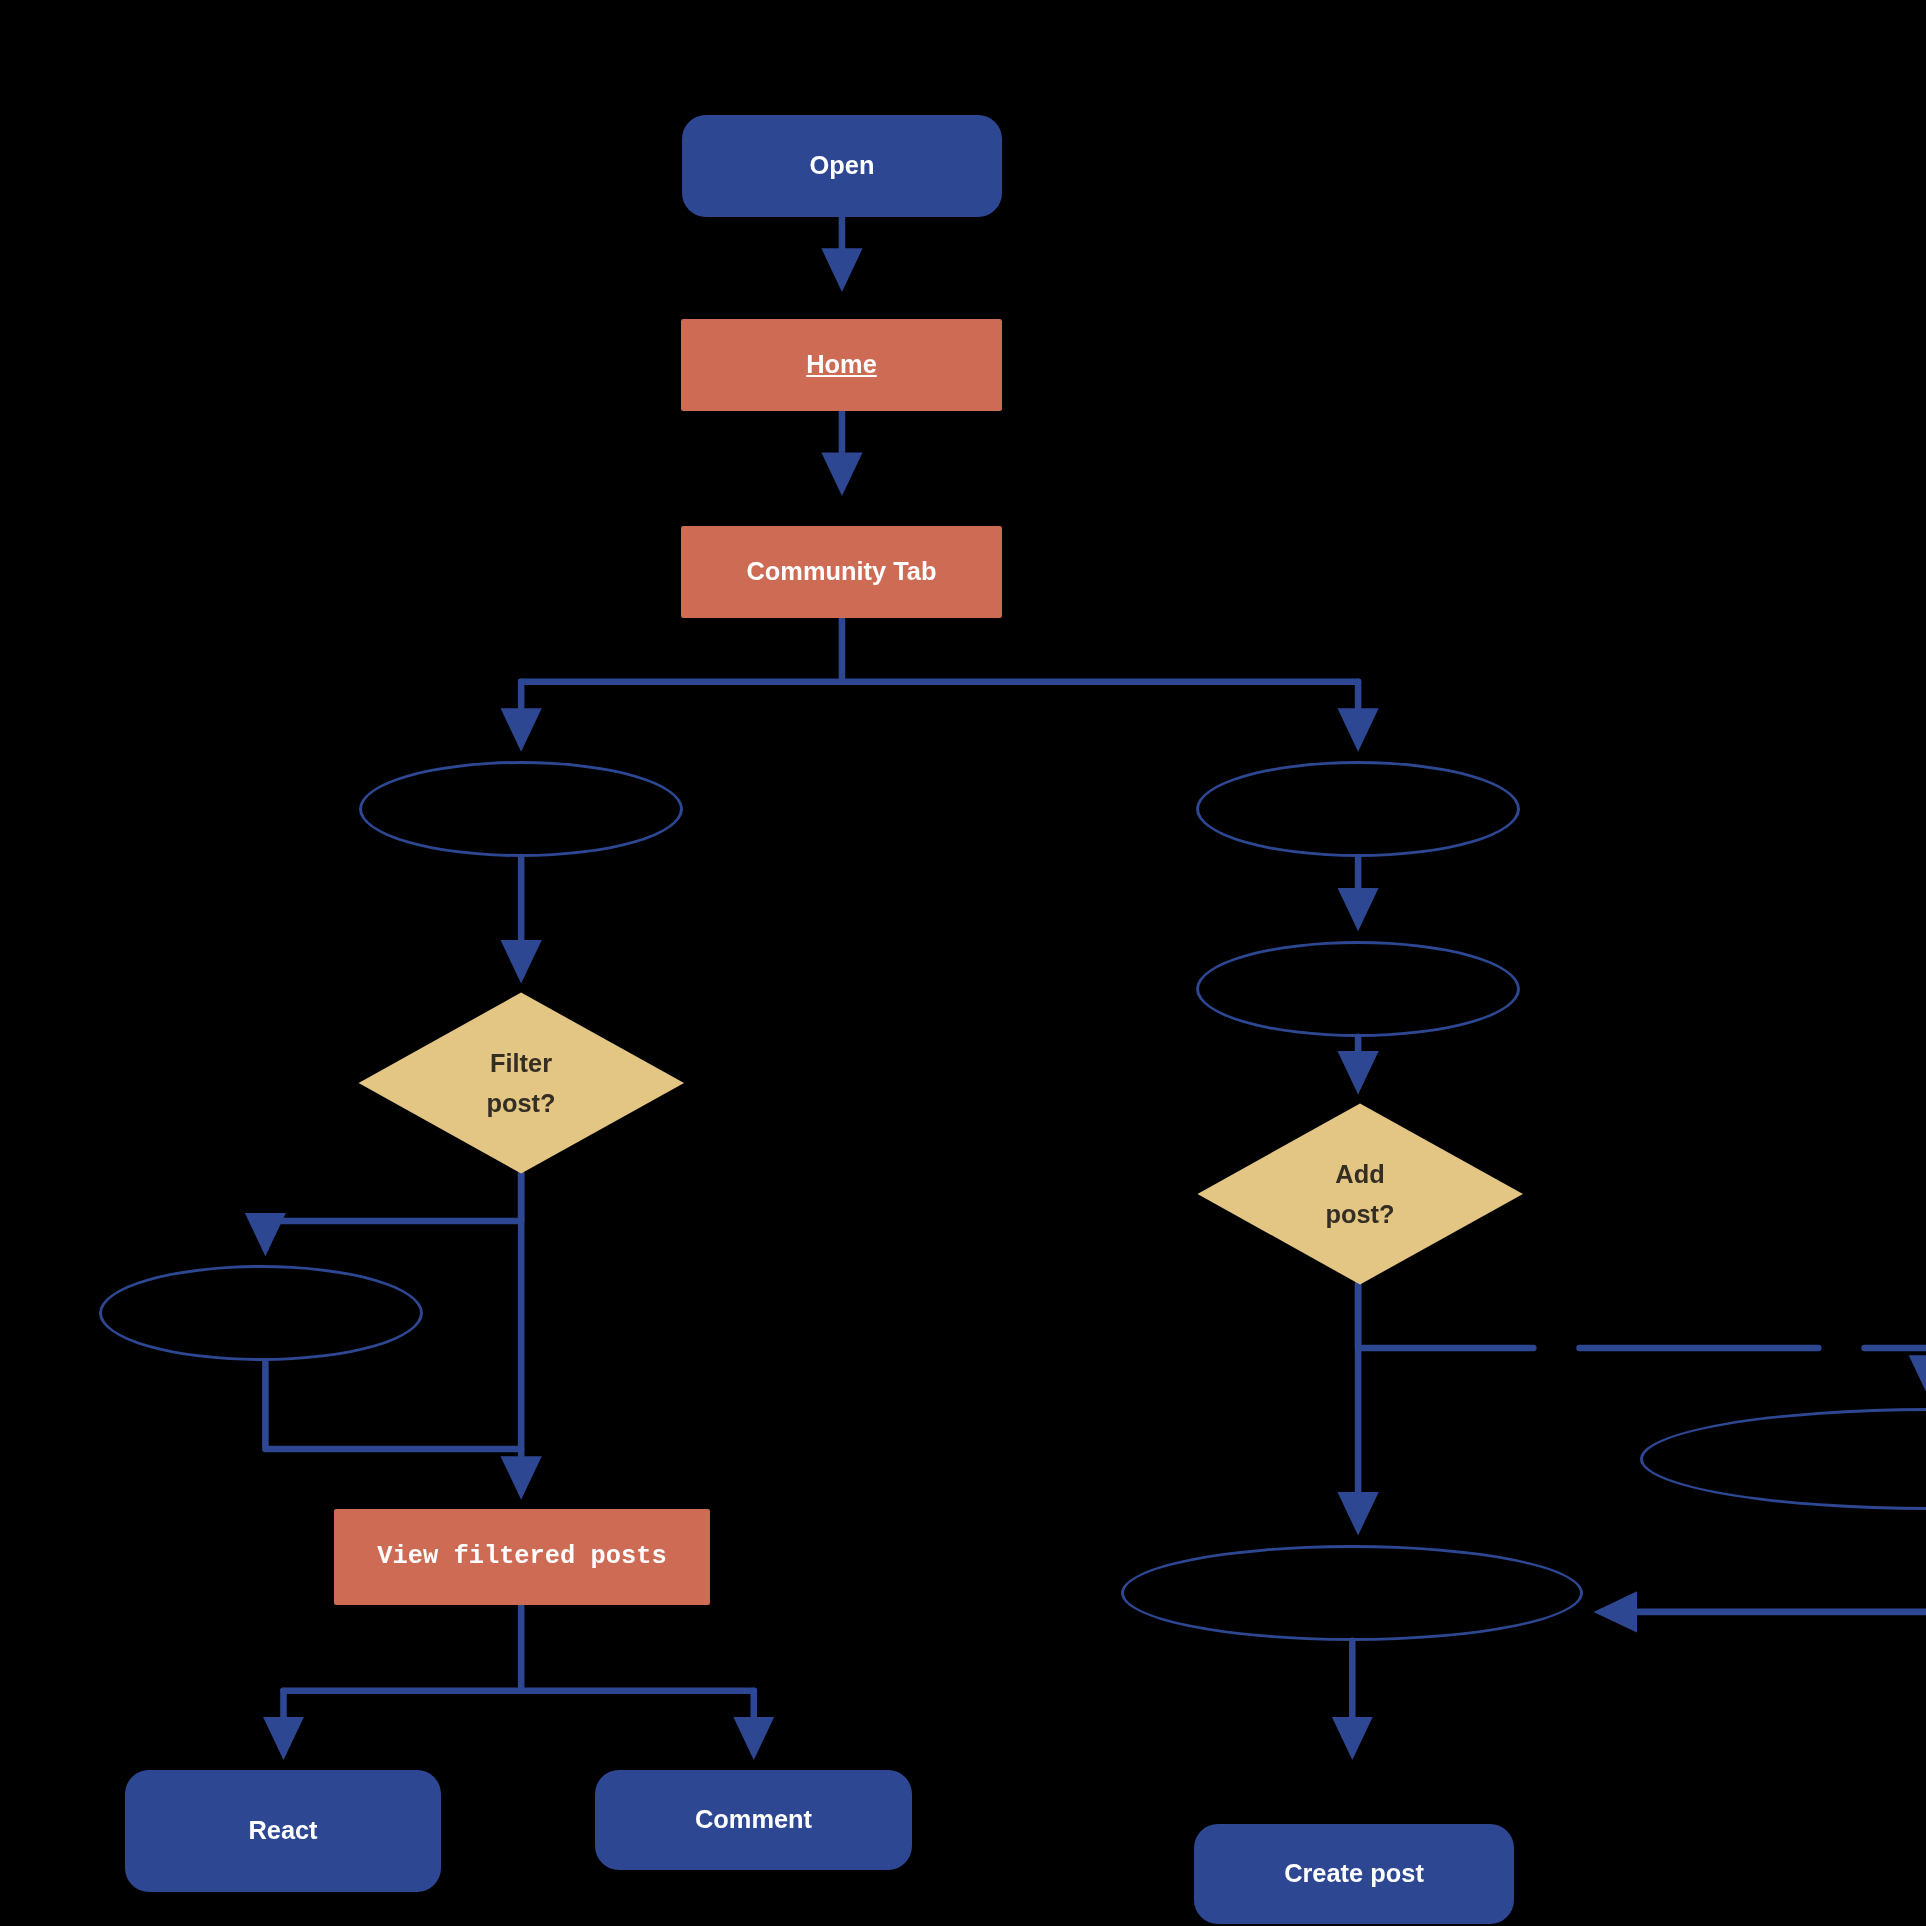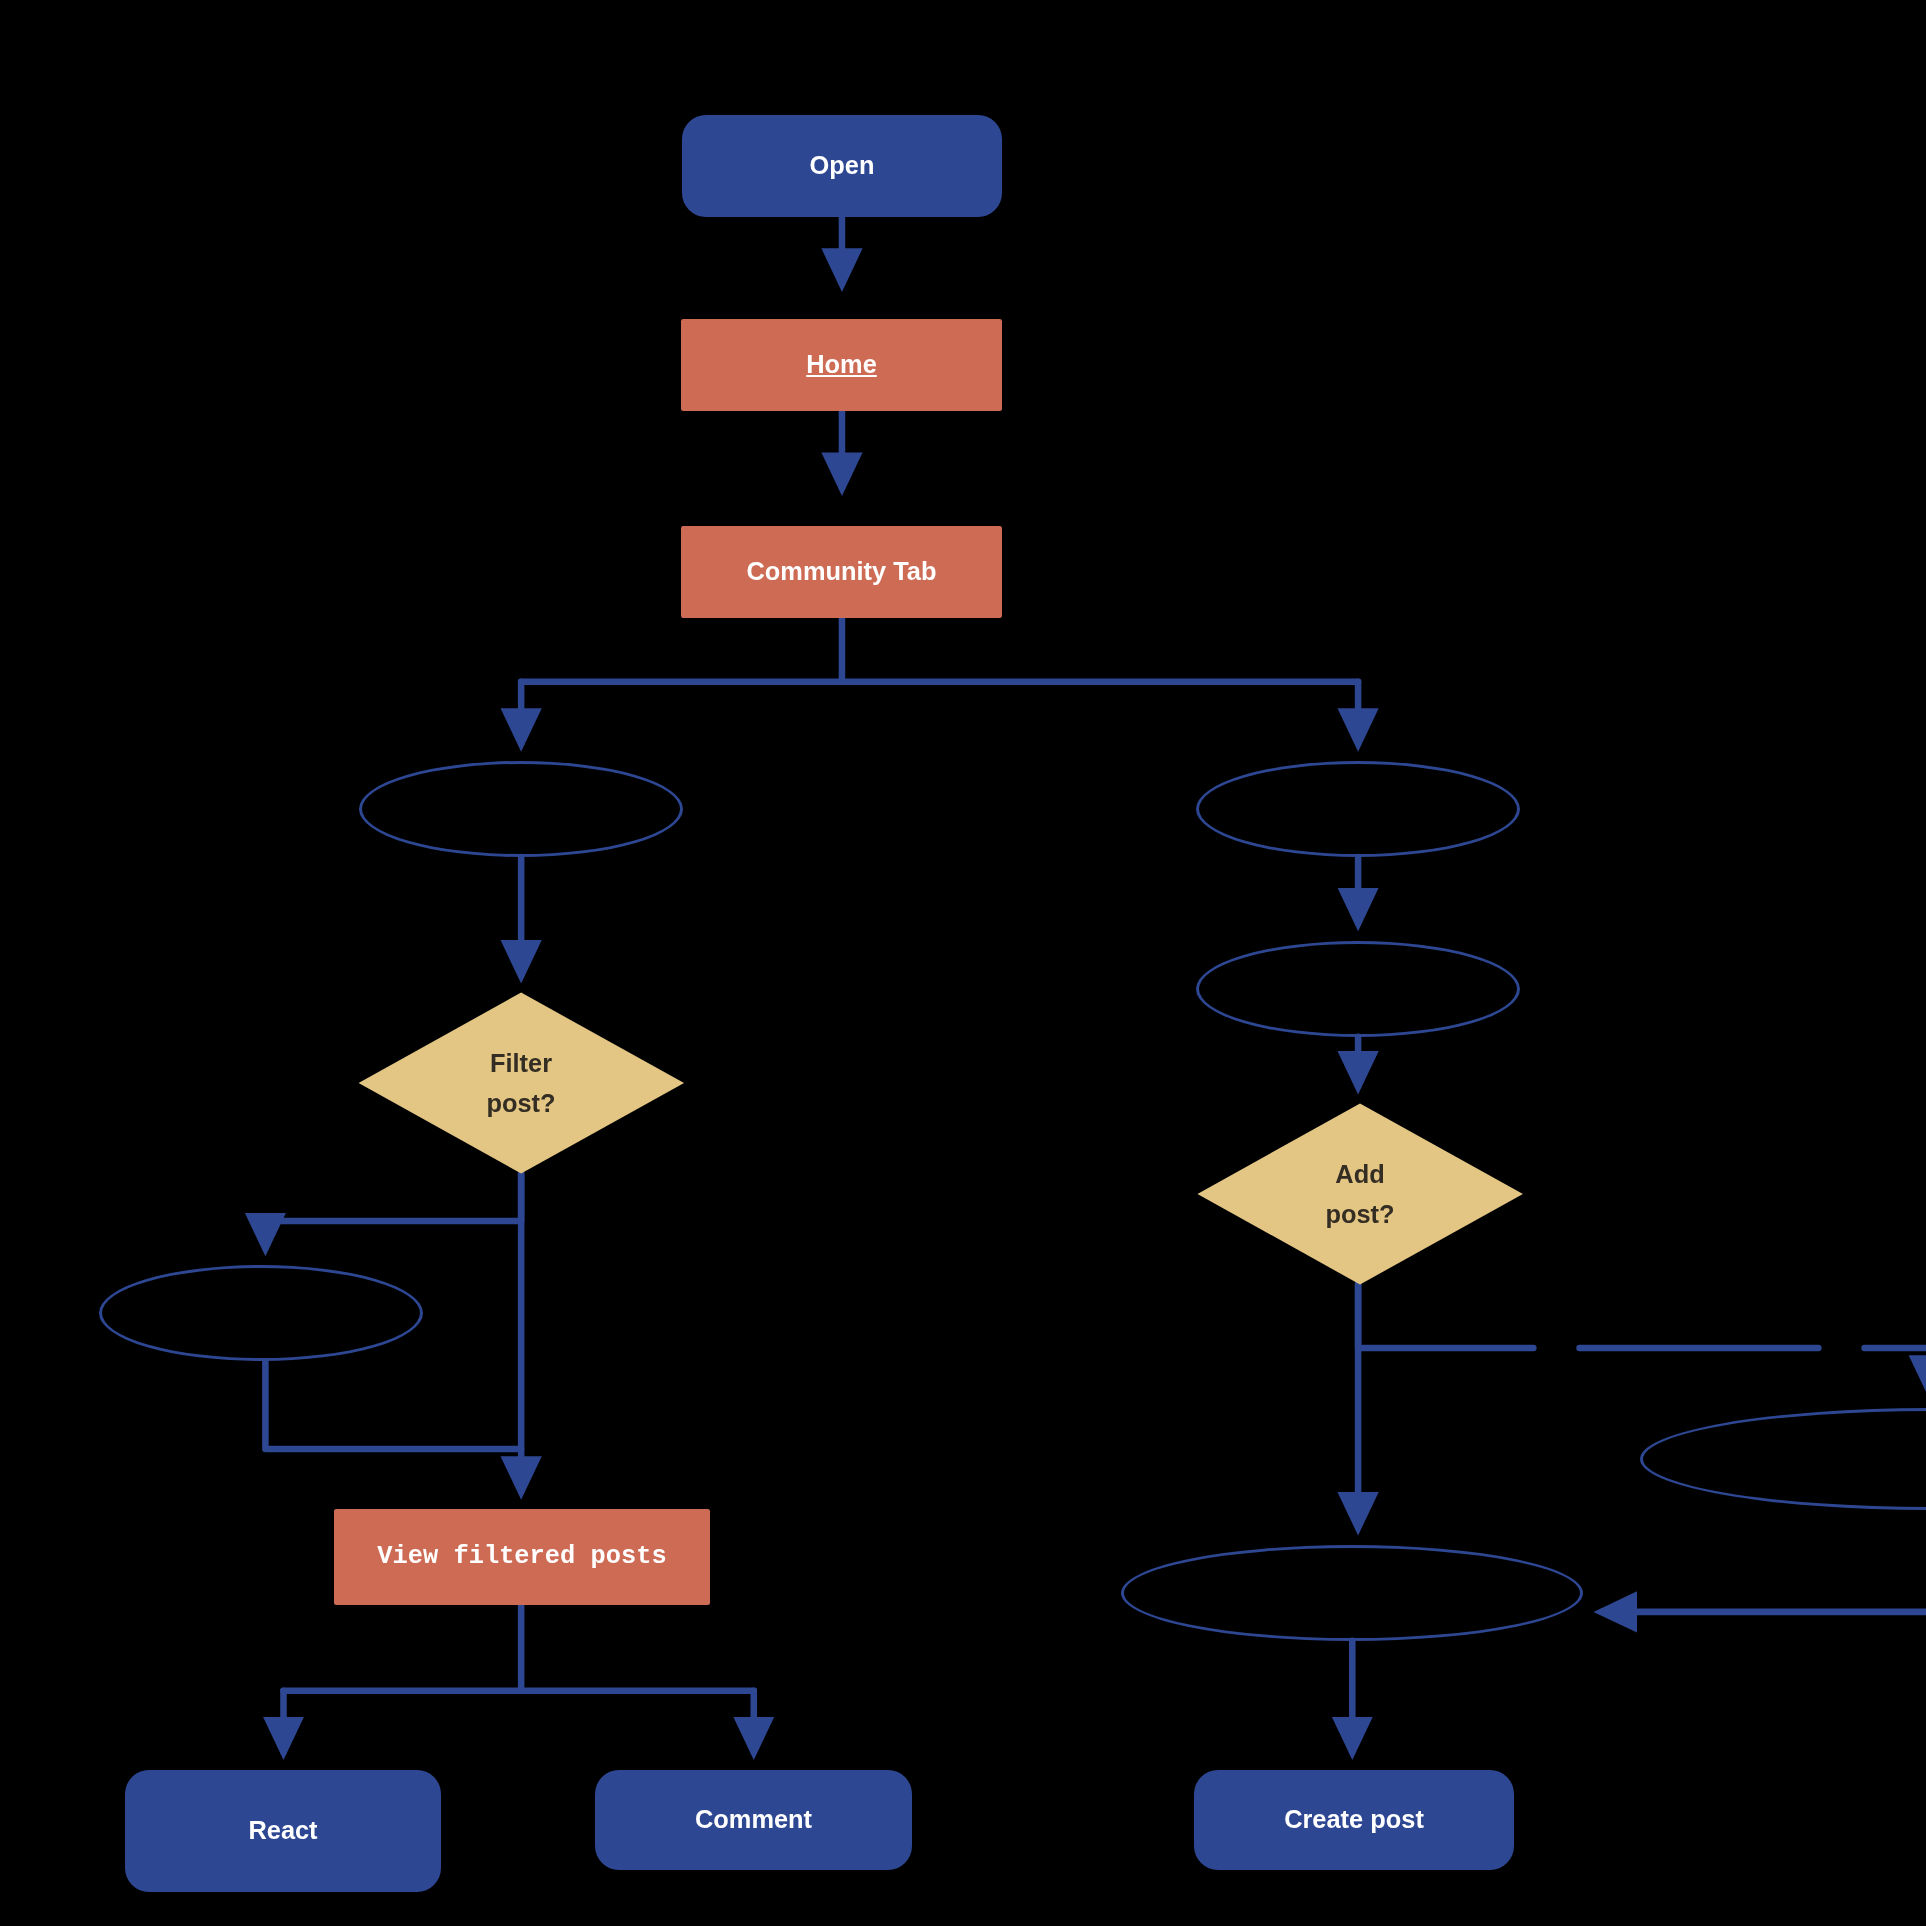--- a/index.html
+++ b/index.html
@@ -166,18 +166,18 @@
 
   <div class="node-decision-label" style="left:1197px; top:1104px; width:326px; height:181px;">
     <span>Add
 post?</span>
   </div>
 
   <div class="node-ellipse" style="left:1640px; top:1408px; width:578px; height:102px;"></div>
 
   <div class="node-ellipse" style="left:1121px; top:1545px; width:462px; height:96px;"></div>
 
-  <div class="node node-terminal" style="left:1194px; top:1770px; width:320px; height:100px;">
+  <div class="node node-terminal" style="left:1194px; top:1824px; width:320px; height:100px;">
     <span>Create post</span>
   </div>
 
 </div>
 
 
 </body></html>

